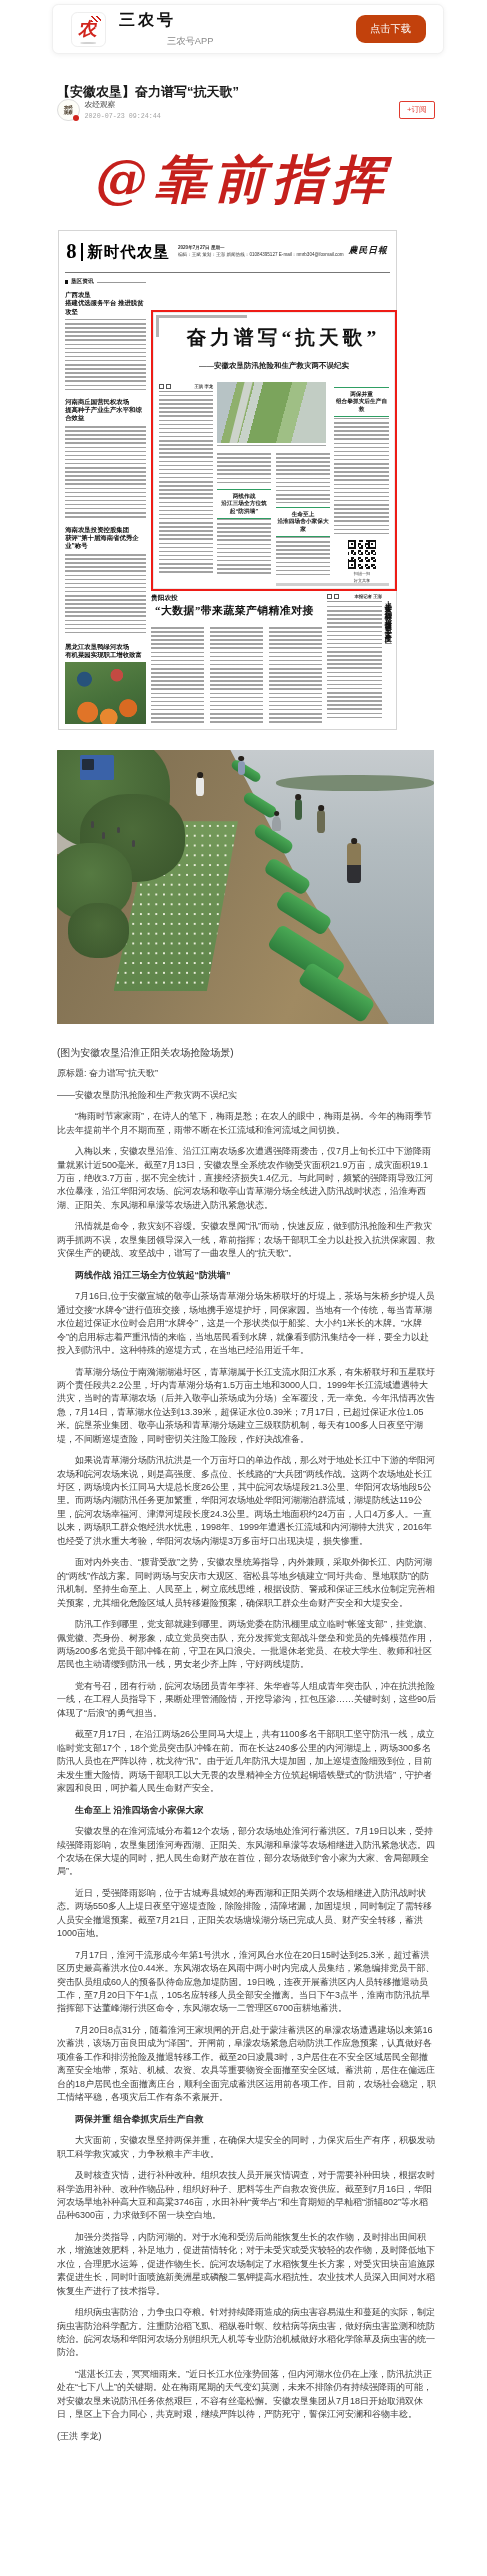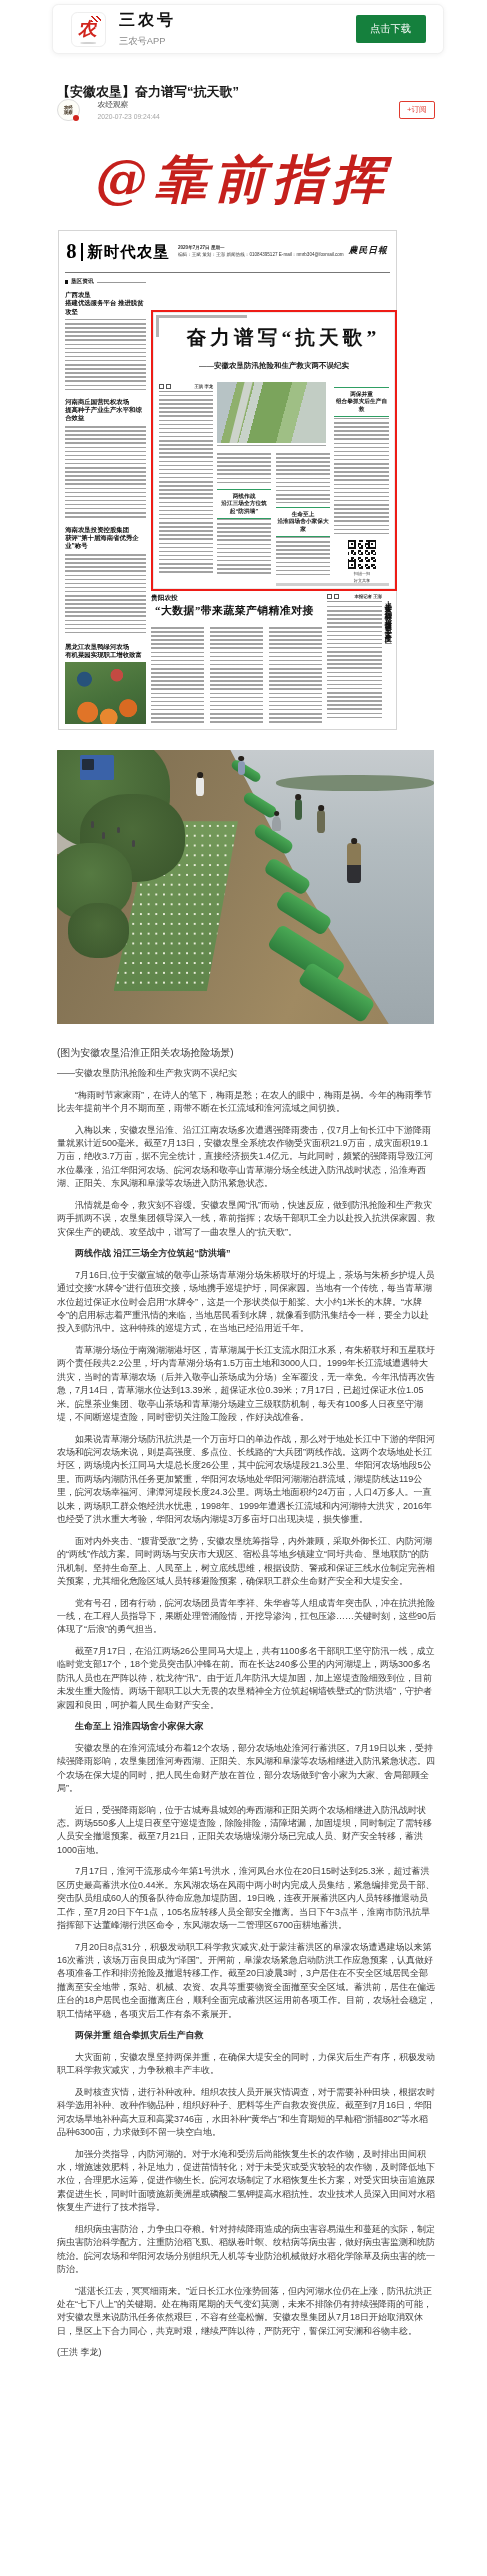--- a/index.html
+++ b/index.html
@@ -12,33 +12,33 @@
           display:flex;align-items:center;padding:0 17.5px;box-sizing:border-box;}
   .logo-box{position:relative;width:33px;height:33px;border:0.5px solid #eee;border-radius:6.2px;
             background:#fff;display:flex;align-items:center;justify-content:center;flex:0 0 auto;}
   .logo-glyph{font-size:18.5px;font-weight:900;color:#d1251d;transform:skewX(-8deg);line-height:1;}
   .logo-box::before{content:"";position:absolute;top:3.1px;right:3.1px;width:10.3px;height:6.7px;
             background:repeating-linear-gradient(45deg,#d1251d 0 1.5px,transparent 1.5px 3.6px);}
   .logo-box::after{content:"";position:absolute;bottom:1.5px;left:50%;transform:translateX(-50%);
             width:15.5px;height:2.6px;border-radius:50%;background:rgba(0,0,0,.18);}
   .banner-text{margin-left:13.4px;}
   .banner-title{font-size:16px;font-weight:900;letter-spacing:3.1px;color:#111;}
-  .banner-sub{font-size:9.3px;color:#8a8a8a;margin-top:4.1px;}
-  .download-btn{margin-left:auto;background:#15803d;color:#fff;border:none;border-radius:2px;
+  .banner-sub{font-size:9.3px;color:#8a8a8a;margin-top:4.1px;margin-left:48px;}
+  .download-btn{margin-left:auto;background:#c2410c;color:#fff;border:none;border-radius:9px;
             font-size:10.3px;padding:6.7px 14.4px;font-family:inherit;cursor:pointer;}
 
   
   .art-title{position:absolute;top:74px;left:57px;width:381px;font-size:13px;font-weight:800;color:#1a1a1a;}
   .author-row{position:absolute;top:98px;left:57px;right:52px;height:24px;display:flex;align-items:center;}
   .avatar{position:relative;width:20.6px;height:20.6px;border-radius:50%;border:0.5px solid #ddd;background:#fdfdf8;
           display:flex;flex-direction:column;align-items:center;justify-content:center;flex:0 0 auto;}
   .avatar span{font-size:4.6px;font-weight:700;color:#3b2d1a;line-height:5.2px;}
   .avatar::after{content:"";position:absolute;right:-0.5px;bottom:-0.5px;width:6.2px;height:6.2px;border-radius:50%;
           background:#d1251d;}
-  .author-meta{margin-left:18px;}
+  .author-meta{margin-left:5px;font-family:Liberation Mono, monospace;}
   .author-name{font-size:7.7px;color:#444;}
   .pub-time{font-size:6.7px;color:#a5a5a5;margin-top:2.1px;}
   .subscribe-btn{margin-left:auto;background:#fff;color:#e0382c;border:0.5px solid #e0382c;border-radius:2.1px;
           font-size:7.7px;padding:2.6px 7.2px;font-family:inherit;cursor:pointer;}
 
   
   .masthead{position:absolute;top:130px;left:0;width:487px;text-align:center;
             font-family:"DejaVu Serif",serif;font-style:italic;font-weight:700;
             font-size:52px;letter-spacing:7.2px;color:#c5201c;line-height:98px;}
 
@@ -634,36 +634,38 @@
     <div class="fig f2"></div>
     <div class="fig f3"></div>
     <div class="fig f4"></div>
     <div class="fig f5"></div>
     <div class="fig f6"></div>
   </figure>
 
   <div class="photo-caption">(图为安徽农垦沿淮正阳关农场抢险场景)</div>
 
   <div class="article-body" id="article-body">
+      <p class="b-plain">原标题: 奋力谱写“抗天歌”</p>
       <p class="b-plain">——安徽农垦防汛抢险和生产救灾两不误纪实</p>
       <p class="b-para">“梅雨时节家家雨”，在诗人的笔下，梅雨是愁；在农人的眼中，梅雨是祸。今年的梅雨季节比去年提前半个月不期而至，雨带不断在长江流域和淮河流域之间切换。</p>
       <p class="b-para">入梅以来，安徽农垦沿淮、沿江江南农场多次遭遇强降雨袭击，仅7月上旬长江中下游降雨量就累计近500毫米。截至7月13日，安徽农垦全系统农作物受灾面积21.9万亩，成灾面积19.1万亩，绝收3.7万亩，据不完全统计，直接经济损失1.4亿元。与此同时，频繁的强降雨导致江河水位暴涨，沿江华阳河农场、皖河农场和敬亭山青草湖分场全线进入防汛战时状态，沿淮寿西湖、正阳关、东风湖和阜濛等农场进入防汛紧急状态。</p>
       <p class="b-para">汛情就是命令，救灾刻不容缓。安徽农垦闻“汛”而动，快速反应，做到防汛抢险和生产救灾两手抓两不误，农垦集团领导深入一线，靠前指挥；农场干部职工全力以赴投入抗洪保家园、救灾保生产的硬战、攻坚战中，谱写了一曲农垦人的“抗天歌”。</p>
       <p class="b-head">两线作战 沿江三场全方位筑起“防洪墙”</p>
       <p class="b-para">7月16日,位于安徽宣城的敬亭山茶场青草湖分场朱桥联圩的圩堤上，茶场与朱桥乡护堤人员通过交接“水牌令”进行值班交接，场地携手巡堤护圩，同保家园。当地有一个传统，每当青草湖水位超过保证水位时会启用“水牌令”，这是一个形状类似于船桨、大小约1米长的木牌。“水牌令”的启用标志着严重汛情的来临，当地居民看到水牌，就像看到防汛集结令一样，要全力以赴投入到防汛中。这种特殊的巡堤方式，在当地已经沿用近千年。</p>
       <p class="b-para">青草湖分场位于南漪湖湖港圩区，青草湖属于长江支流水阳江水系，有朱桥联圩和五星联圩两个责任段共2.2公里，圩内青草湖分场有1.5万亩土地和3000人口。1999年长江流域遭遇特大洪灾，当时的青草湖农场（后并入敬亭山茶场成为分场）全军覆没，无一幸免。今年汛情再次告急，7月14日，青草湖水位达到13.39米，超保证水位0.39米；7月17日，已超过保证水位1.05米。皖垦茶业集团、敬亭山茶场和青草湖分场建立三级联防机制，每天有100多人日夜坚守湖堤，不间断巡堤查险，同时密切关注险工险段，作好决战准备。</p>
       <p class="b-para">如果说青草湖分场防汛抗洪是一个万亩圩口的单边作战，那么对于地处长江中下游的华阳河农场和皖河农场来说，则是高强度、多点位、长线路的“大兵团”两线作战。这两个农场地处长江圩区，两场境内长江同马大堤总长度26公里，其中皖河农场堤段21.3公里、华阳河农场地段5公里。而两场内湖防汛任务更加繁重，华阳河农场地处华阳河湖湖泊群流域，湖堤防线达119公里，皖河农场幸福河、津潭河堤段长度24.3公里。两场土地面积约24万亩，人口4万多人。一直以来，两场职工群众饱经洪水忧患，1998年、1999年遭遇长江流域和内河湖特大洪灾，2016年也经受了洪水重大考验，华阳河农场内湖堤3万多亩圩口出现决堤，损失惨重。</p>
       <p class="b-para">面对内外夹击、“腹背受敌”之势，安徽农垦统筹指导，内外兼顾，采取外御长江、内防河湖的“两线”作战方案。同时两场与安庆市大观区、宿松县等地乡镇建立“同圩共命、垦地联防”的防汛机制。坚持生命至上、人民至上，树立底线思维，根据设防、警戒和保证三线水位制定完善相关预案，尤其细化危险区域人员转移避险预案，确保职工群众生命财产安全和大堤安全。</p>
+      <p class="b-para">防汛工作到哪里，党支部就建到哪里。两场党委在防汛棚里成立临时“帐篷支部”，挂党旗、佩党徽、亮身份、树形象，成立党员突击队，充分发挥党支部战斗堡垒和党员的先锋模范作用，两场200多名党员干部冲锋在前，守卫在风口浪尖。一批退休老党员、在校大学生、教师和社区居民也主动请缨到防汛一线，男女老少齐上阵，守好两线堤防。</p>
       <p class="b-para">党有号召，团有行动，皖河农场团员青年李祥、朱华睿等人组成青年突击队，冲在抗洪抢险一线，在工程人员指导下，果断处理管涌险情，开挖导渗沟，扛包压渗……关键时刻，这些90后体现了“后浪”的勇气担当。</p>
       <p class="b-para">截至7月17日，在沿江两场26公里同马大堤上，共有1100多名干部职工坚守防汛一线，成立临时党支部17个，18个党员突击队冲锋在前。而在长达240多公里的内河湖堤上，两场300多名防汛人员也在严阵以待，枕戈待“汛”。由于近几年防汛大堤加固，加上巡堤查险细致到位，目前未发生重大险情。两场干部职工以大无畏的农垦精神全方位筑起铜墙铁壁式的“防洪墙”，守护者家园和良田，呵护着人民生命财产安全。</p>
       <p class="b-head">生命至上 沿淮四场舍小家保大家</p>
       <p class="b-para">安徽农垦的在淮河流域分布着12个农场，部分农场地处淮河行蓄洪区。7月19日以来，受持续强降雨影响，农垦集团淮河寿西湖、正阳关、东风湖和阜濛等农场相继进入防汛紧急状态。四个农场在保大堤的同时，把人民生命财产放在首位，部分农场做到“舍小家为大家、舍局部顾全局”。</p>
       <p class="b-para">近日，受强降雨影响，位于古城寿县城郊的寿西湖和正阳关两个农场相继进入防汛战时状态。两场550多人上堤日夜坚守巡堤查险，除险排险，清障堵漏，加固堤坝，同时制定了需转移人员安全撤退预案。截至7月21日，正阳关农场塘垛湖分场已完成人员、财产安全转移，蓄洪1000亩地。</p>
       <p class="b-para">7月17日，淮河干流形成今年第1号洪水，淮河凤台水位在20日15时达到25.3米，超过蓄洪区历史最高蓄洪水位0.44米。东风湖农场在风雨中两小时内完成人员集结，紧急编排党员干部、突击队员组成60人的预备队待命应急加堤防固。19日晚，连夜开展蓄洪区内人员转移撤退动员工作，至7月20日下午1点，105名应转移人员全部安全撤离。当日下午3点半，淮南市防汛抗旱指挥部下达董峰湖行洪区命令，东风湖农场一二管理区6700亩耕地蓄洪。</p>
-      <p class="b-para">7月20日8点31分，积极发动职工科学救灾减灾,处于蒙洼蓄洪区的阜濛农场遭遇建场以来第16次蓄洪，该场万亩良田成为“泽国”。开闸前，阜濛农场紧急启动防洪工作应急预案，认真做好各项准备工作和排涝抢险及撤退转移工作。截至20日凌晨3时，3户居住在不安全区域居民全部撤离至安全地带，泵站、机械、农资、农具等重要物资全面撤至安全区域。蓄洪前，居住在偏远庄台的18户居民也全面撤离庄台，顺利全面完成蓄洪区运用前各项工作。目前，农场社会稳定，职工情绪平稳，各项灾后工作有条不紊展开。</p>
+      <p class="b-para">7月20日8点31分，随着淮河王家坝闸的开启,处于蒙洼蓄洪区的阜濛农场遭遇建场以来第16次蓄洪，该场万亩良田成为“泽国”。开闸前，阜濛农场紧急启动防洪工作应急预案，认真做好各项准备工作和排涝抢险及撤退转移工作。截至20日凌晨3时，3户居住在不安全区域居民全部撤离至安全地带，泵站、机械、农资、农具等重要物资全面撤至安全区域。蓄洪前，居住在偏远庄台的18户居民也全面撤离庄台，顺利全面完成蓄洪区运用前各项工作。目前，农场社会稳定，职工情绪平稳，各项灾后工作有条不紊展开。</p>
       <p class="b-head">两保并重  组合拳抓灾后生产自救</p>
       <p class="b-para">大灾面前，安徽农垦坚持两保并重，在确保大堤安全的同时，力保灾后生产有序，积极发动职工科学救灾减灾，力争秋粮丰产丰收。</p>
       <p class="b-para">及时核查灾情，进行补种改种。组织农技人员开展灾情调查，对于需要补种田块，根据农时科学选用补种、改种作物品种，组织好种子、肥料等生产自救农资供应。截至到7月16日，华阳河农场旱地补种高大豆和高粱3746亩，水田补种“黄华占”和生育期短的早籼稻“浙辐802”等水稻品种6300亩，力求做到不留一块空白地。</p>
       <p class="b-para">加强分类指导，内防河湖的。对于水淹和受涝后尚能恢复生长的农作物，及时排出田间积水，增施速效肥料，补足地力，促进苗情转化；对于未受灾或受灾较轻的农作物，及时降低地下水位，合理肥水运筹，促进作物生长。皖河农场制定了水稻恢复生长方案，对受灾田块亩追施尿素促进生长，同时叶面喷施新美洲星或磷酸二氢钾提高水稻抗性。农业技术人员深入田间对水稻恢复生产进行了技术指导。</p>
       <p class="b-para">组织病虫害防治，力争虫口夺粮。针对持续降雨造成的病虫害容易滋生和蔓延的实际，制定病虫害防治科学配方。注重防治稻飞虱、稻纵卷叶螟、纹枯病等病虫害，做好病虫害监测和统防统治。皖河农场和华阳河农场分别组织无人机等专业防治机械做好水稻化学除草及病虫害的统一防治。</p>
       <p class="b-para">“湛湛长江去，冥冥细雨来。”近日长江水位涨势回落，但内河湖水位仍在上涨，防汛抗洪正处在“七下八上”的关键期。处在梅雨尾期的天气变幻莫测，未来不排除仍有持续强降雨的可能，对安徽农垦来说防汛任务依然艰巨，不容有丝毫松懈。安徽农垦集团从7月18日开始取消双休日，垦区上下合力同心，共克时艰，继续严阵以待，严防死守，誓保江河安澜和谷物丰稔。</p>
       <p class="b-plain">(王洪 李龙)</p>
     </div>
 
 </div>

